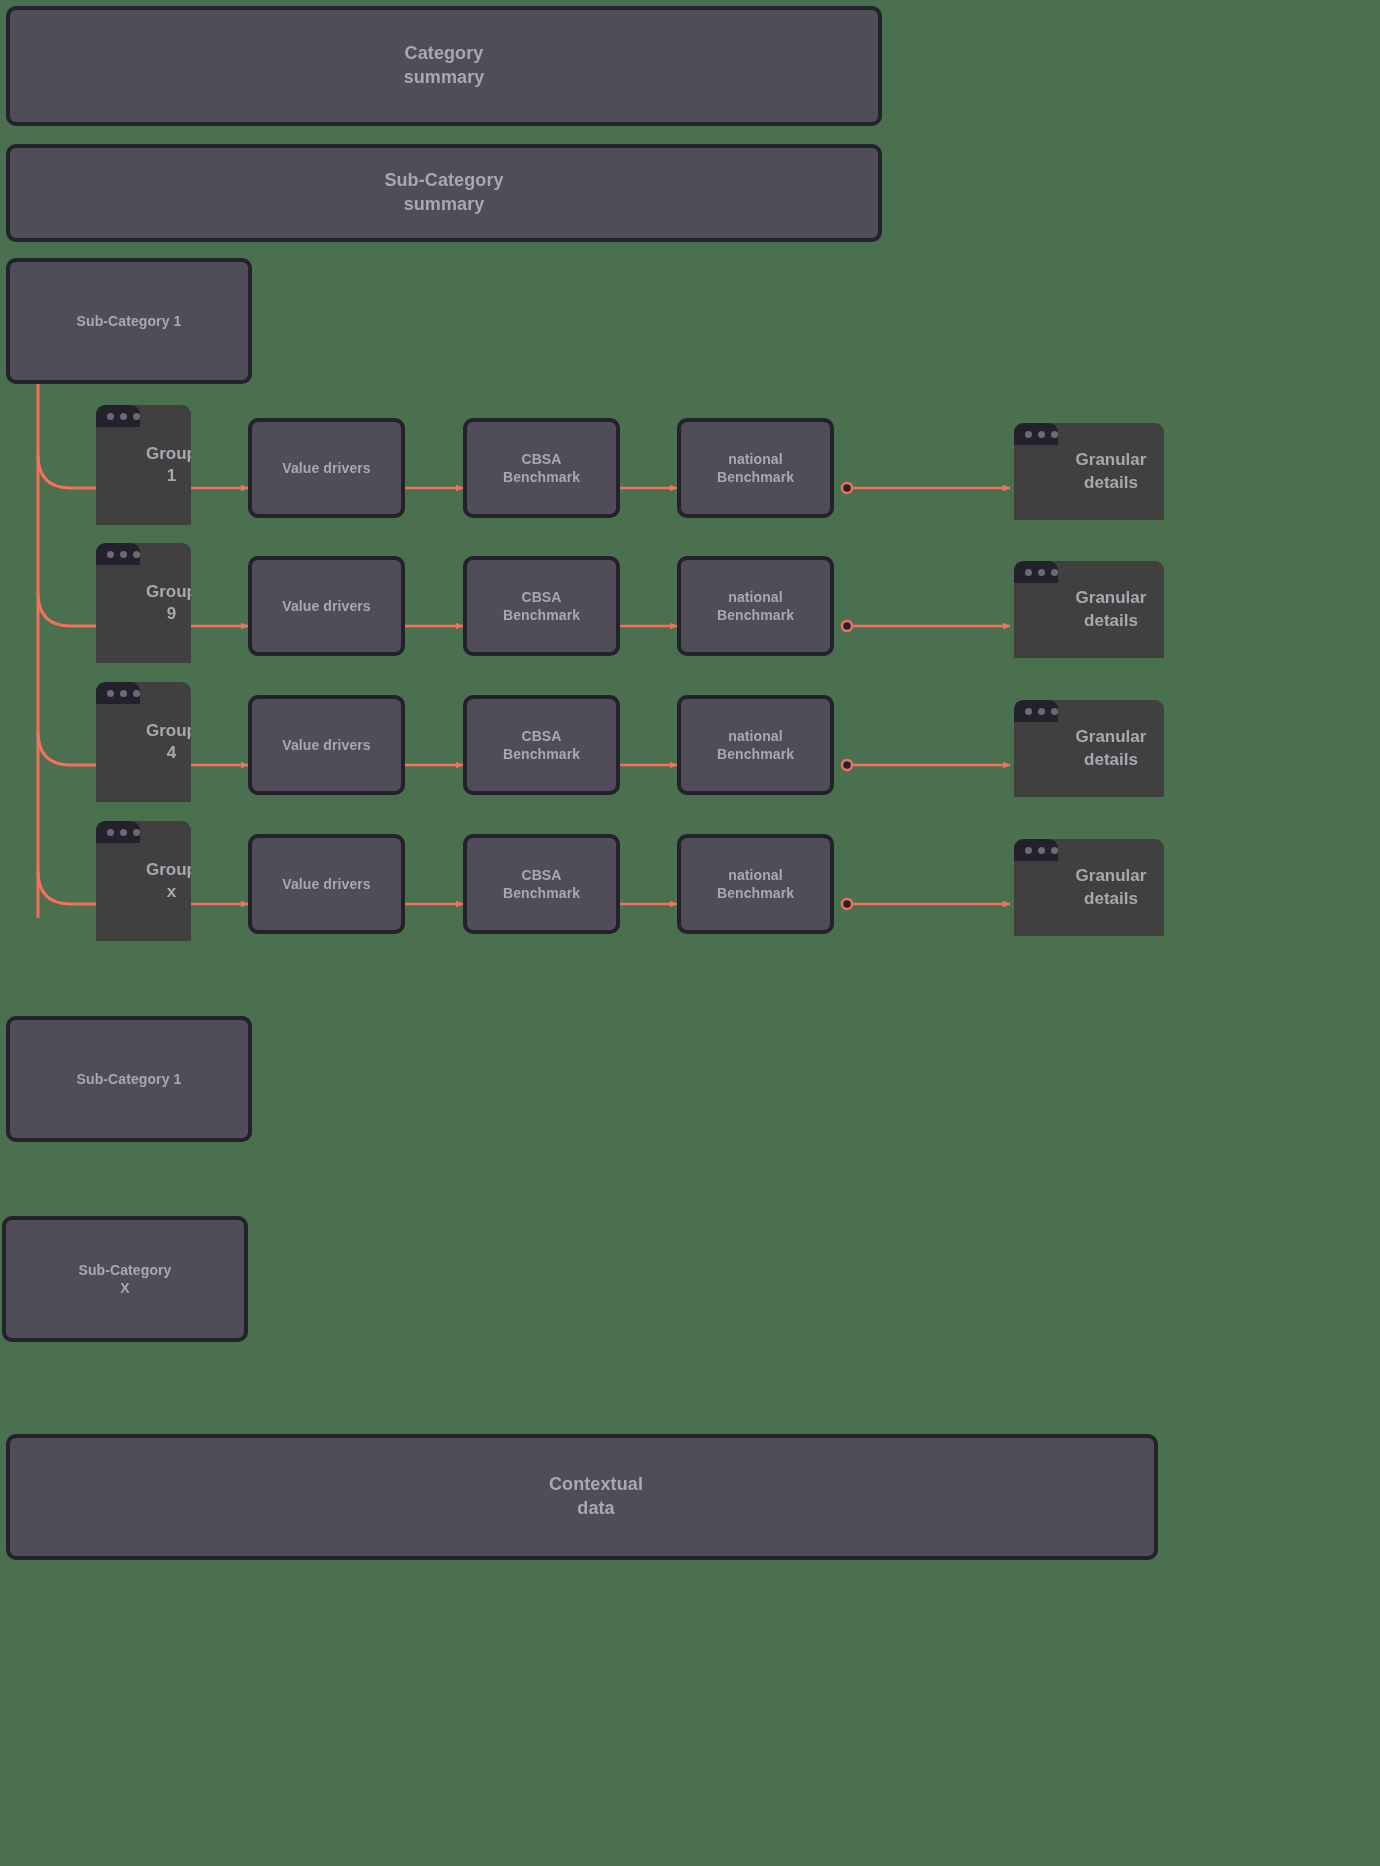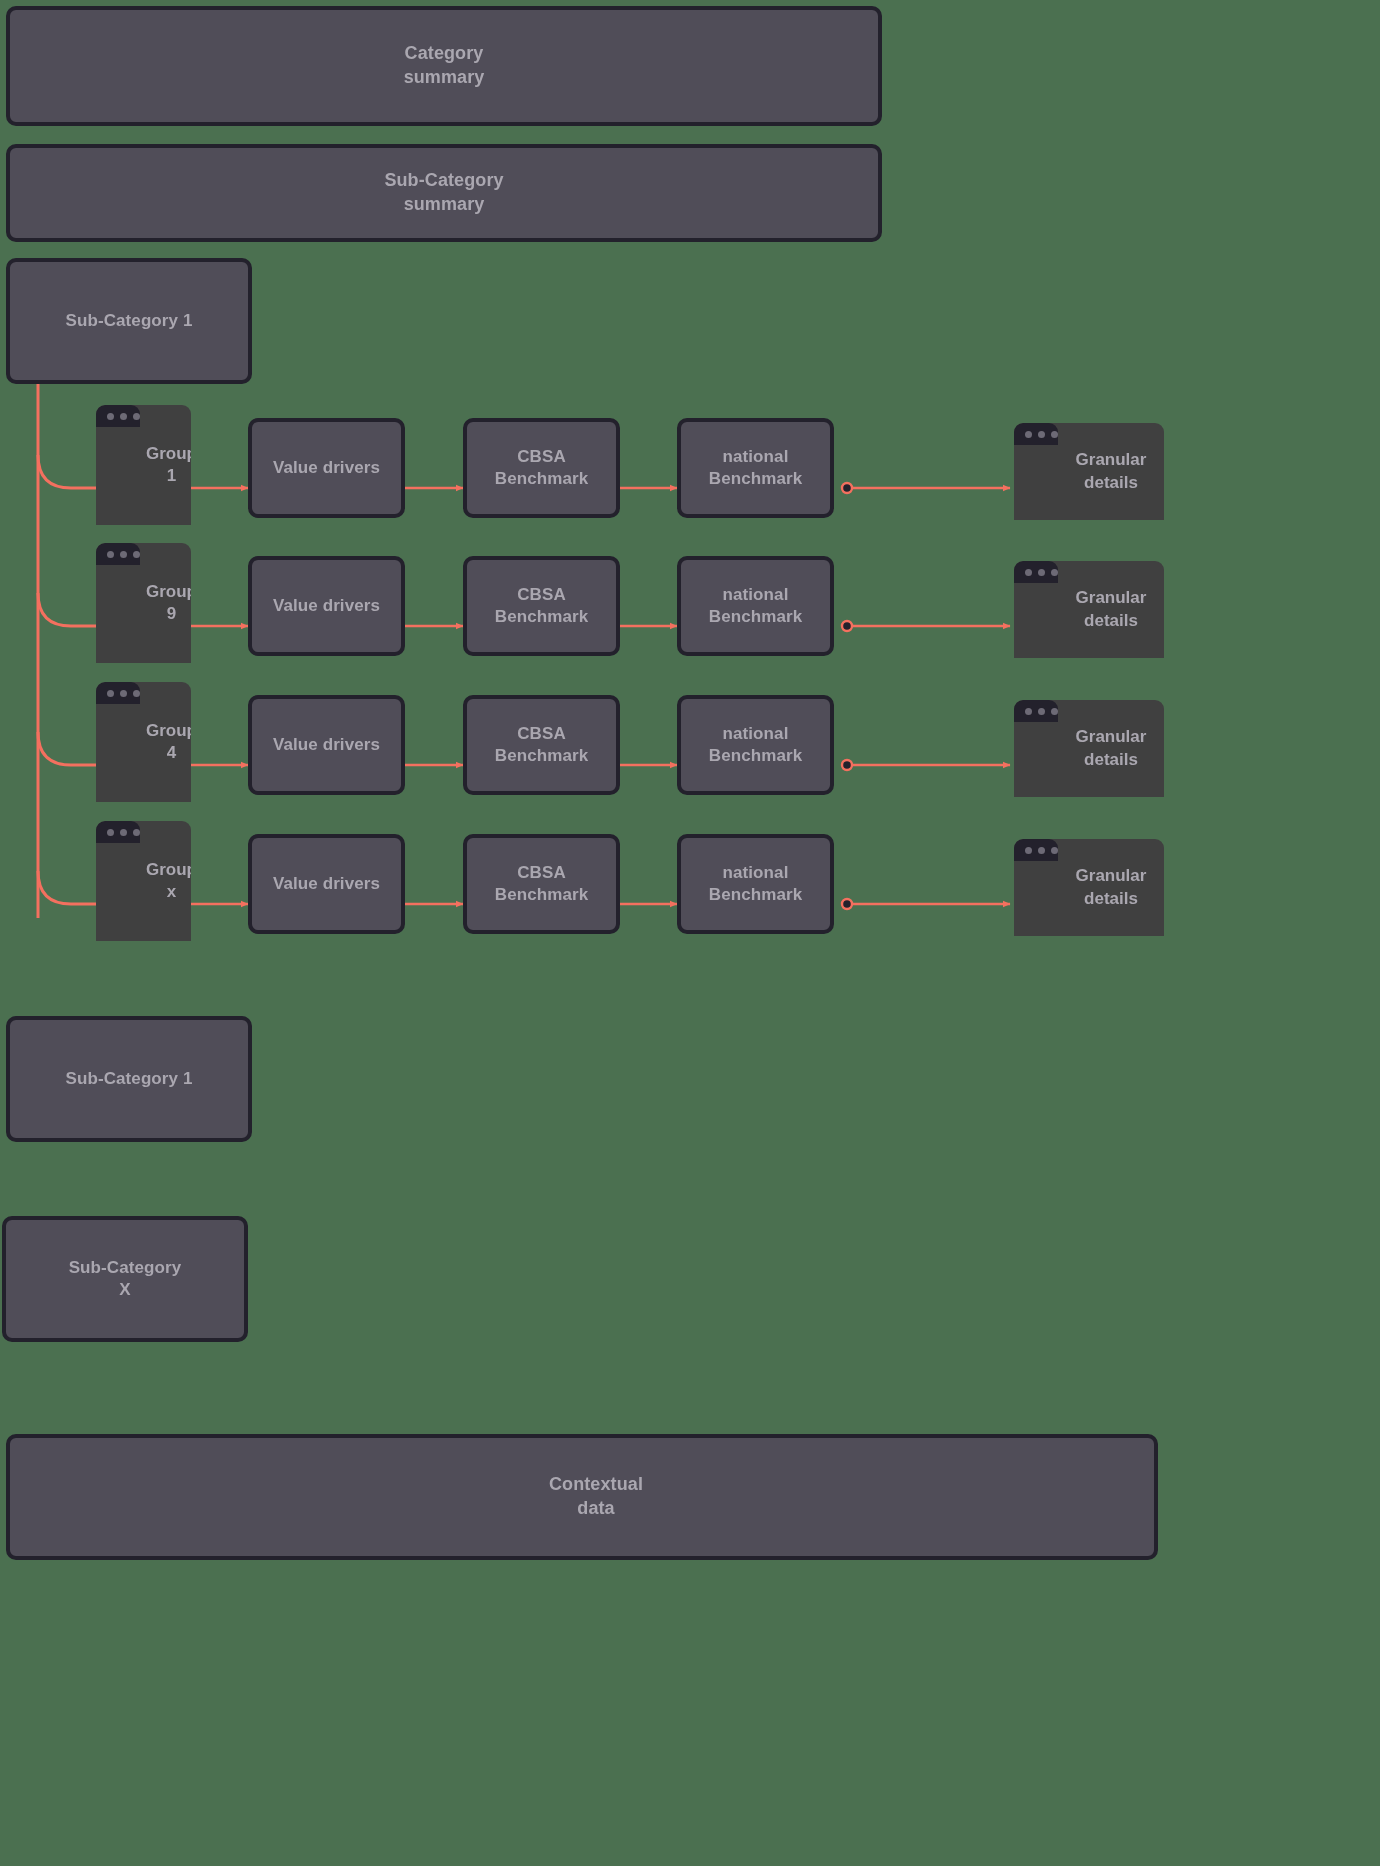--- a/index.html
+++ b/index.html
@@ -30,21 +30,21 @@
     box-sizing: border-box;
     background: #504d58;
     border: 4px solid #23212c;
     border-radius: 10px;
     display: flex;
     align-items: center;
     justify-content: center;
     text-align: center;
     color: #aaa7b0;
     font-weight: bold;
-    font-size: 17px;
+    font-size: 14px;
     line-height: 1.32;
     letter-spacing: 0.1px;
     z-index: 4;
   }
 
   .node.wide {
     font-size: 18px;
   }
 
   

